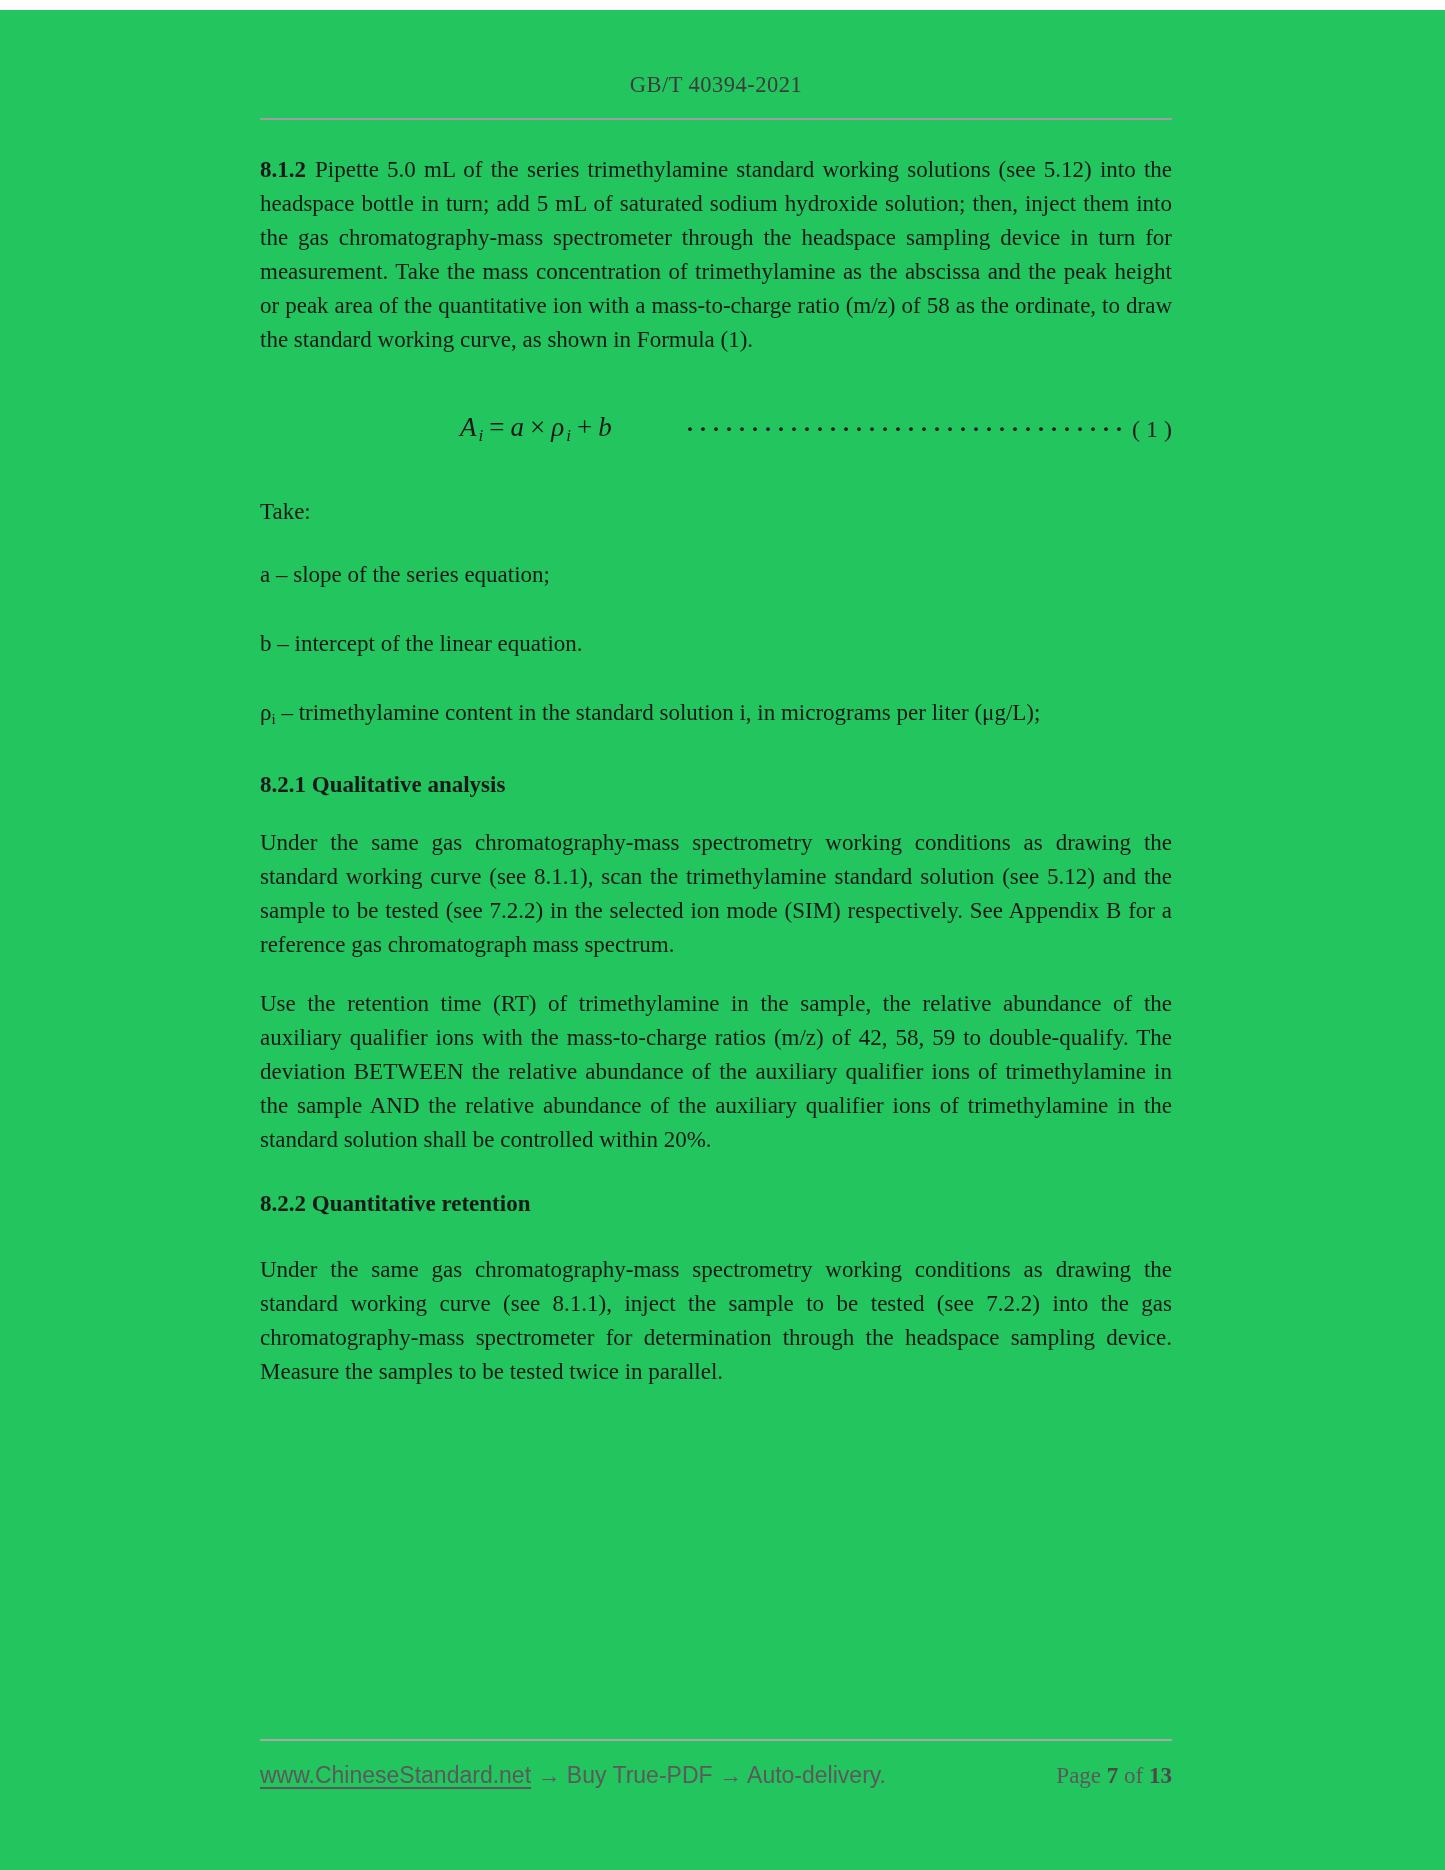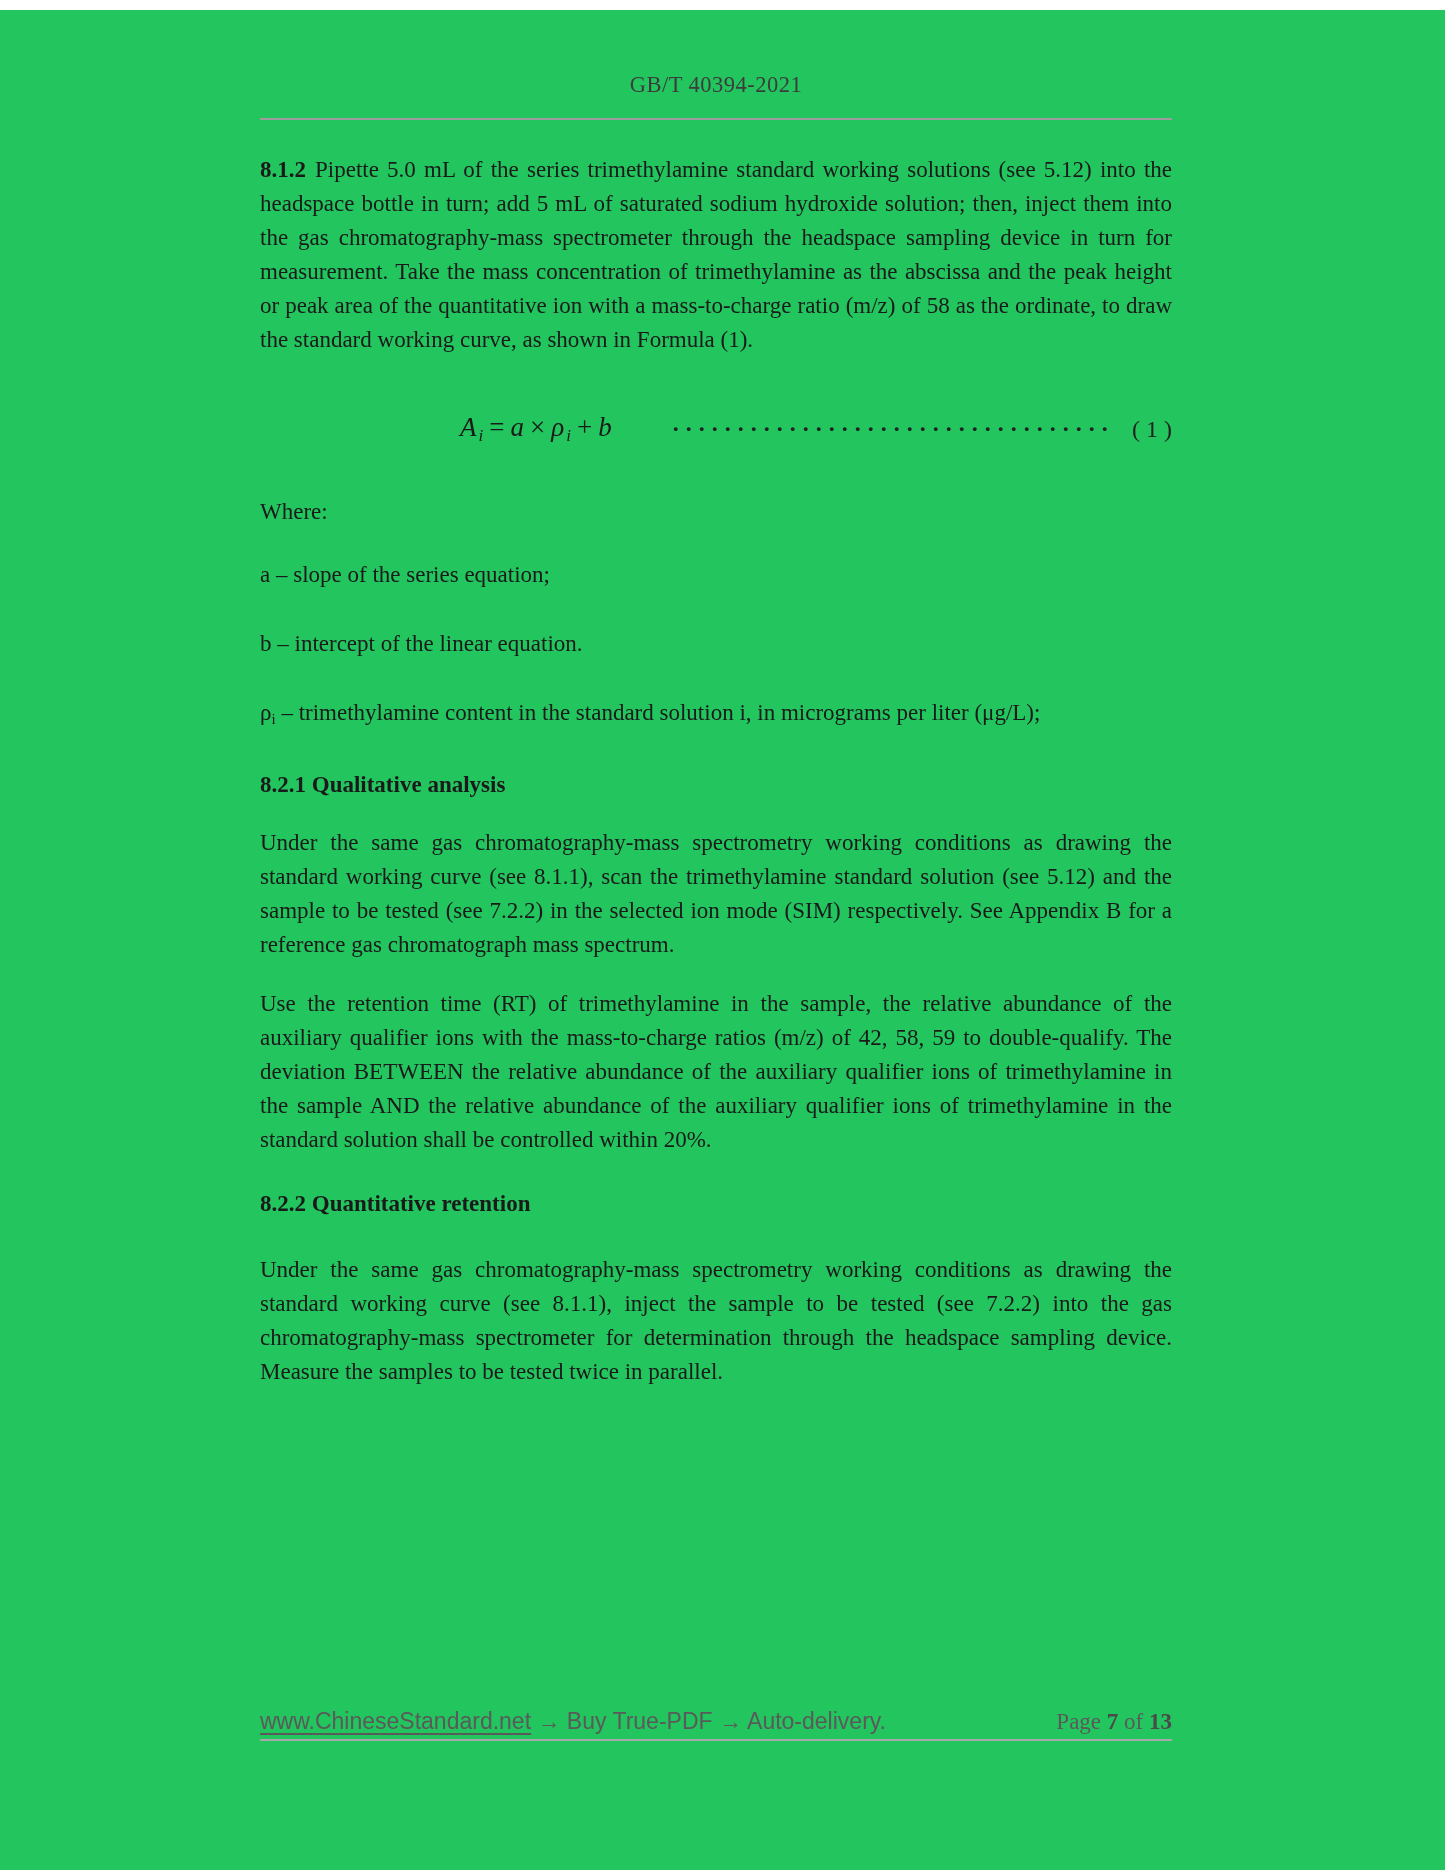--- a/index.html
+++ b/index.html
@@ -46,20 +46,21 @@
     font-weight: bold;
     margin: 0;
   }
   .formula-row {
     margin-top: 50px;
     padding-left: 200px;
     display: flex;
     align-items: center;
     height: 44px;
     font-size: 27px;
+    text-align: right;
   }
   .formula-expr { white-space: nowrap; }
   .fvar { font-style: italic; }
   .fsub {
     font-style: italic;
     font-size: 17px;
     vertical-align: -5px;
     margin-left: 2px;
   }
   .fop { margin: 0 6px; font-style: normal; }
@@ -102,21 +103,21 @@
     left: 260px;
     width: 912px;
     top: 1729px;
     height: 2px;
     background: #a8a8a8;
   }
   .footer-bar {
     position: absolute;
     left: 260px;
     width: 912px;
-    top: 1696px;
+    top: 1750px;
     display: flex;
     justify-content: space-between;
     align-items: baseline;
     font-family: "Liberation Sans", "DejaVu Sans", sans-serif;
     font-size: 23px;
     line-height: 30px;
     color: #5a5a5a;
   }
   .footer-link {
     color: #5a5a5a;
@@ -137,21 +138,21 @@
   <div class="rule"></div>
 
   <p class="body-text para-1"><span class="clause-no">8.1.2</span><span>Pipette 5.0 mL of the series trimethylamine standard working solutions (see 5.12) into the headspace bottle in turn; add 5 mL of saturated sodium hydroxide solution; then, inject them into the gas chromatography-mass spectrometer through the headspace sampling device in turn for measurement. Take the mass concentration of trimethylamine as the abscissa and the peak height or peak area of the quantitative ion with a mass-to-charge ratio (m/z) of 58 as the ordinate, to draw the standard working curve, as shown in Formula (1).</span></p>
 
   <div class="formula-row">
     <span class="formula-expr"><span class="fvar">A</span><span class="fsub">i</span><span class="fop">=</span><span class="fvar">a</span><span class="fop">×</span><span class="fvar">ρ</span><span class="fsub">i</span><span class="fop">+</span><span class="fvar">b</span></span>
     <span class="formula-dots">··································</span>
     <span class="formula-no">( 1 )</span>
   </div>
 
-  <p class="body-text where">Where:</p>
+  <p class="body-text where">Take:</p>
 
 
   <p class="body-text definition"><span>a</span><span class="def-sub"></span><span> – slope of the series equation;</span></p>
 
   <p class="body-text definition"><span>b</span><span class="def-sub"></span><span> – intercept of the linear equation.</span></p>
 
   <p class="body-text definition"><span>ρ</span><span class="def-sub">i</span><span> – trimethylamine content in the standard solution i, in micrograms per liter (μg/L);</span></p>
 
 
   <p class="heading h-821">8.2.1 Qualitative analysis</p>

